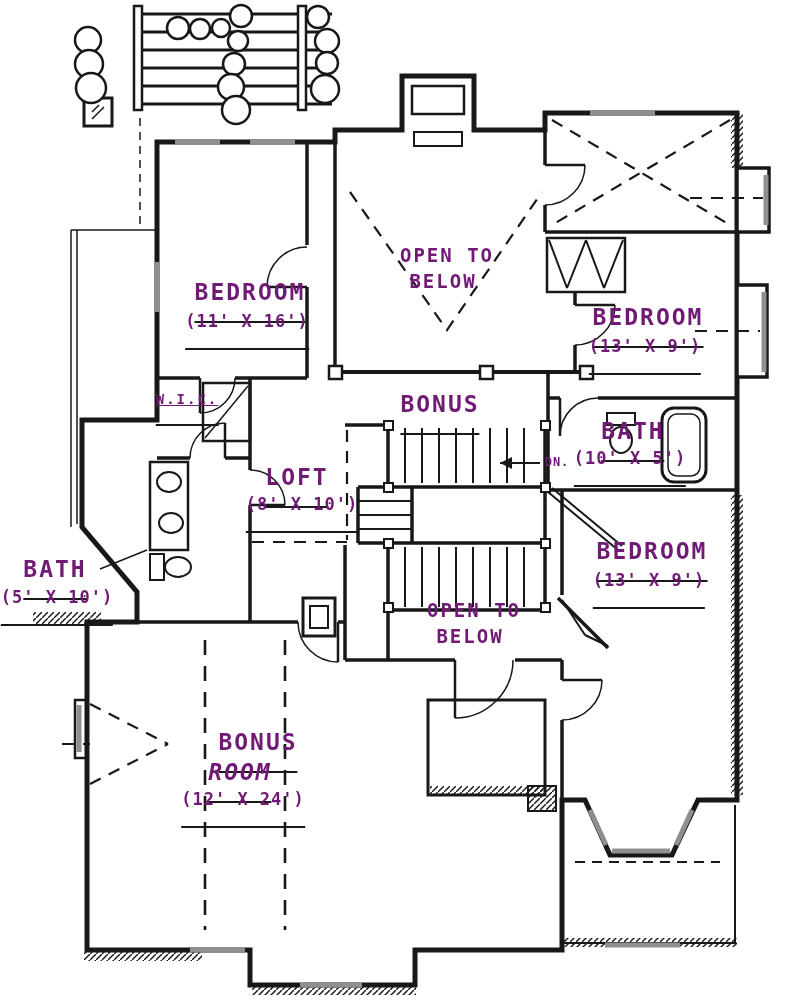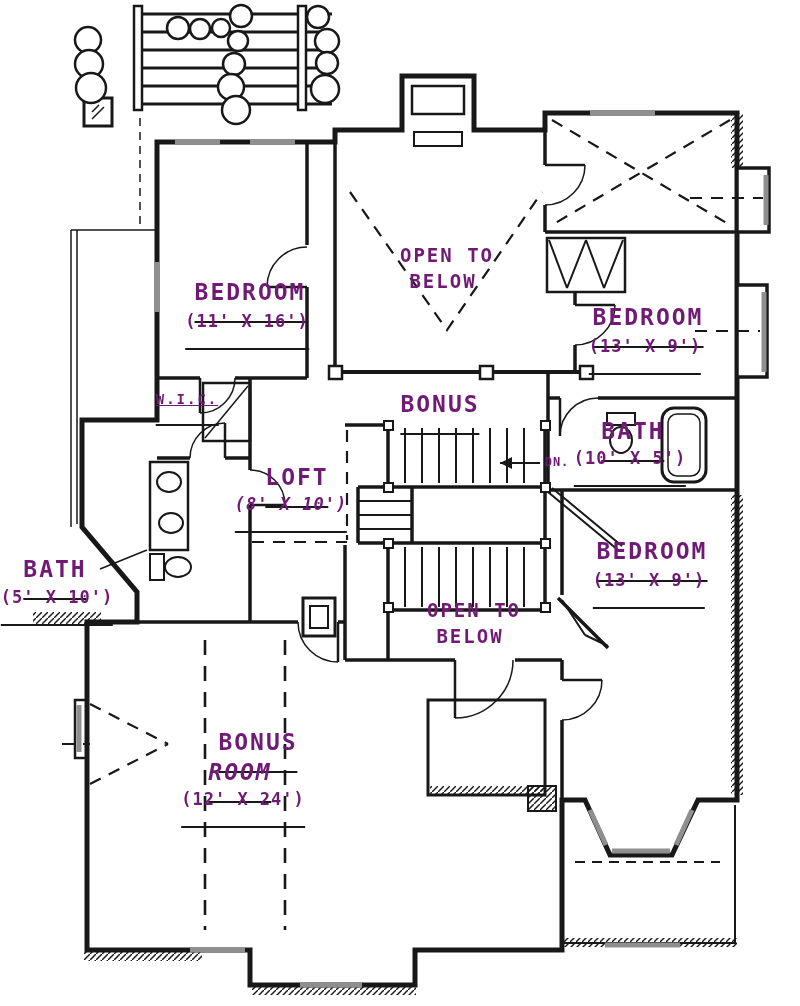--- a/index.html
+++ b/index.html
@@ -227,21 +227,21 @@
 <div class="lbl dim  ul" style="left:645px;top:338px;">(13' X 9')</div>
 
 <div class="lbl small ul" style="left:187px;top:392px;">W.I.C.</div>
 
 <div class="lbl name ul" style="left:440px;top:392px;">BONUS</div>
 
 <div class="lbl name ul" style="left:633px;top:419px;">BATH</div>
 <div class="lbl dim  ul" style="left:630px;top:450px;">(10' X 5')</div>
 
 <div class="lbl name ul" style="left:297px;top:465px;">LOFT</div>
-<div class="lbl dim  ul" style="left:291px;top:496px;font-style:italic;">(8' X 10')</div>
+<div class="lbl dim  ul" style="left:302px;top:496px;">(8' X 10')</div>
 
 <div class="lbl tiny" style="left:557px;top:456px;">DN.</div>
 
 <div class="lbl name ul" style="left:55px;top:557px;">BATH</div>
 <div class="lbl dim  ul" style="left:57px;top:589px;">(5' X 10')</div>
 
 <div class="lbl name ul" style="left:652px;top:539px;">BEDROOM</div>
 <div class="lbl dim  ul" style="left:649px;top:572px;">(13' X 9')</div>
 
 <div class="lbl open" style="left:474px;top:601px;">OPEN TO</div>

